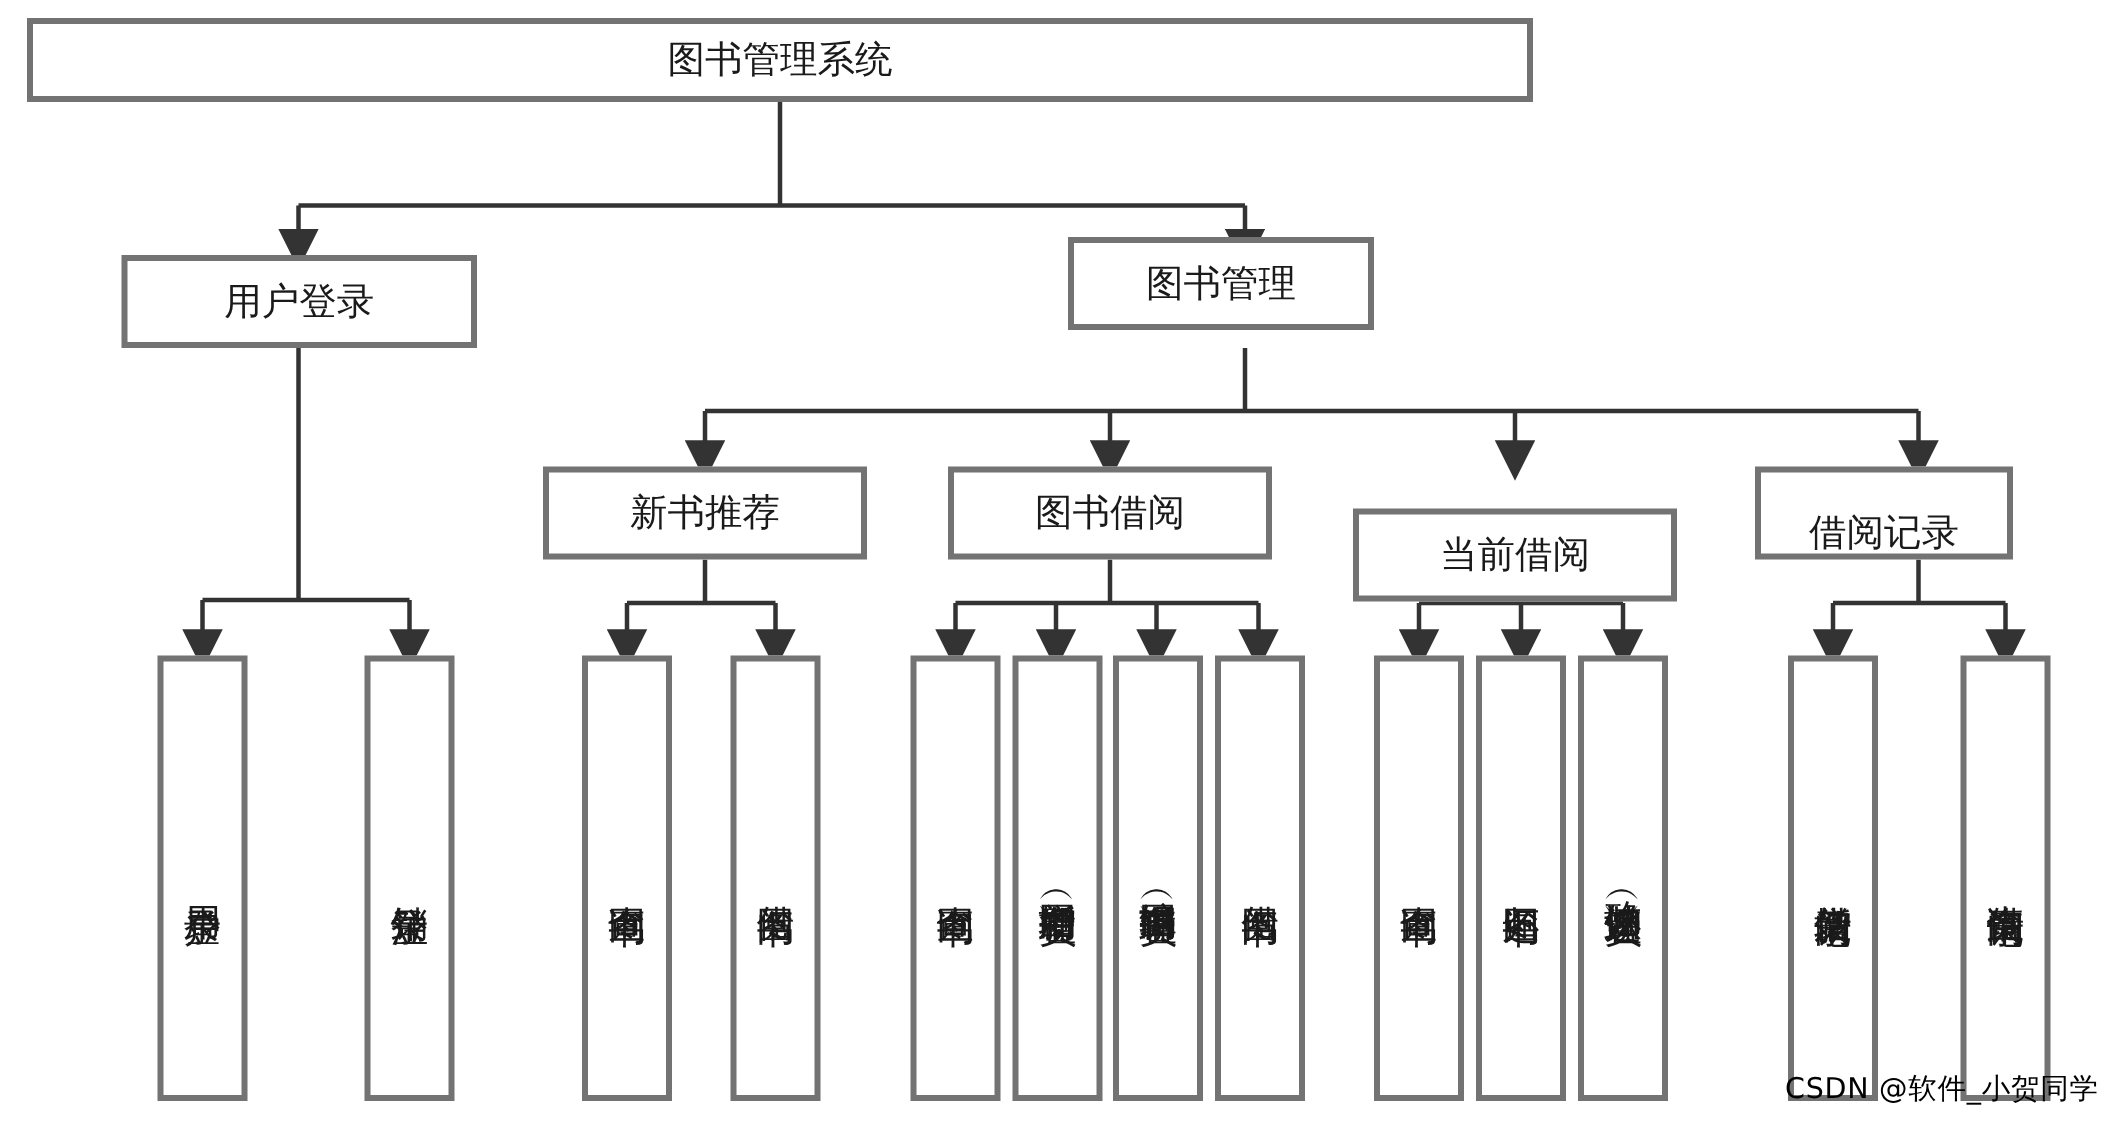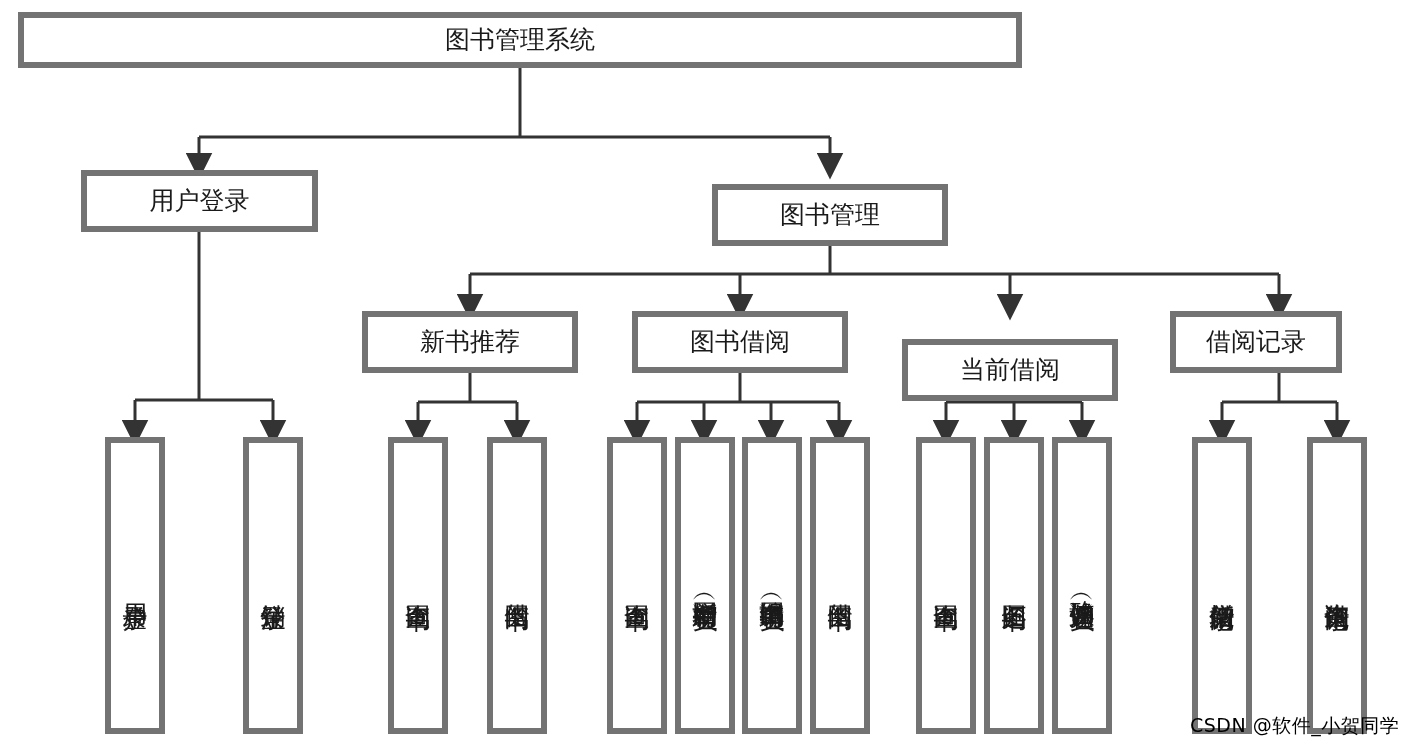--- a/index.html
+++ b/index.html
@@ -22,21 +22,21 @@
     position: absolute;
     left: 0;
     top: 0;
     width: 1405px;
     height: 747px;
   }
   .node {
     position: absolute;
     box-sizing: border-box;
     background: #ffffff;
-    border: 6px solid #737373;
+    border: 4px solid #737373;
     display: flex;
     align-items: center;
     justify-content: center;
     color: #1a1a1a;
     line-height: 1.18;
     text-align: center;
   }
   .node-h {
     font-size: 25px;
   }
@@ -128,34 +128,34 @@
     </g>
   </svg>
 
   <div class="node node-root" style="left:18px; top:12px; width:1004px; height:56px;">
     <span>图书管理系统</span>
   </div>
 
   <div class="node node-h" style="left:81px; top:170px; width:237px; height:62px;">
     <span>用户登录</span>
   </div>
-  <div class="node node-h" style="left:712px; top:184px; width:236px; height:62px;justify-content:center;">
+  <div class="node node-h" style="left:712px; top:158px; width:204px; height:62px;justify-content:center;">
     <span>图书管理</span>
   </div>
 
   <div class="node node-h" style="left:632px; top:311px; width:216px; height:62px;">
     <span>图书借阅</span>
   </div>
   <div class="node node-h" style="left:362px; top:311px; width:216px; height:62px;">
     <span>新书推荐</span>
   </div>
   <div class="node node-h" style="left:902px; top:311px; width:216px; height:62px;margin-top:28px;">
     <span>当前借阅</span>
   </div>
-  <div class="node node-h" style="left:1170px; top:311px; width:172px; height:62px;">
+  <div class="node node-h" style="left:1170px; top:311px; width:172px; height:62px;align-items:flex-end;">
     <span>借阅记录</span>
   </div>
 
   <div class="node node-leaf" style="left:105px; top:437px; width:60px; height:297px;">
     <span class="leaf-label">用户登录</span>
   </div>
   <div class="node node-leaf" style="left:243px; top:437px; width:60px; height:297px;">
     <span class="leaf-label">注销登录</span>
   </div>
 

